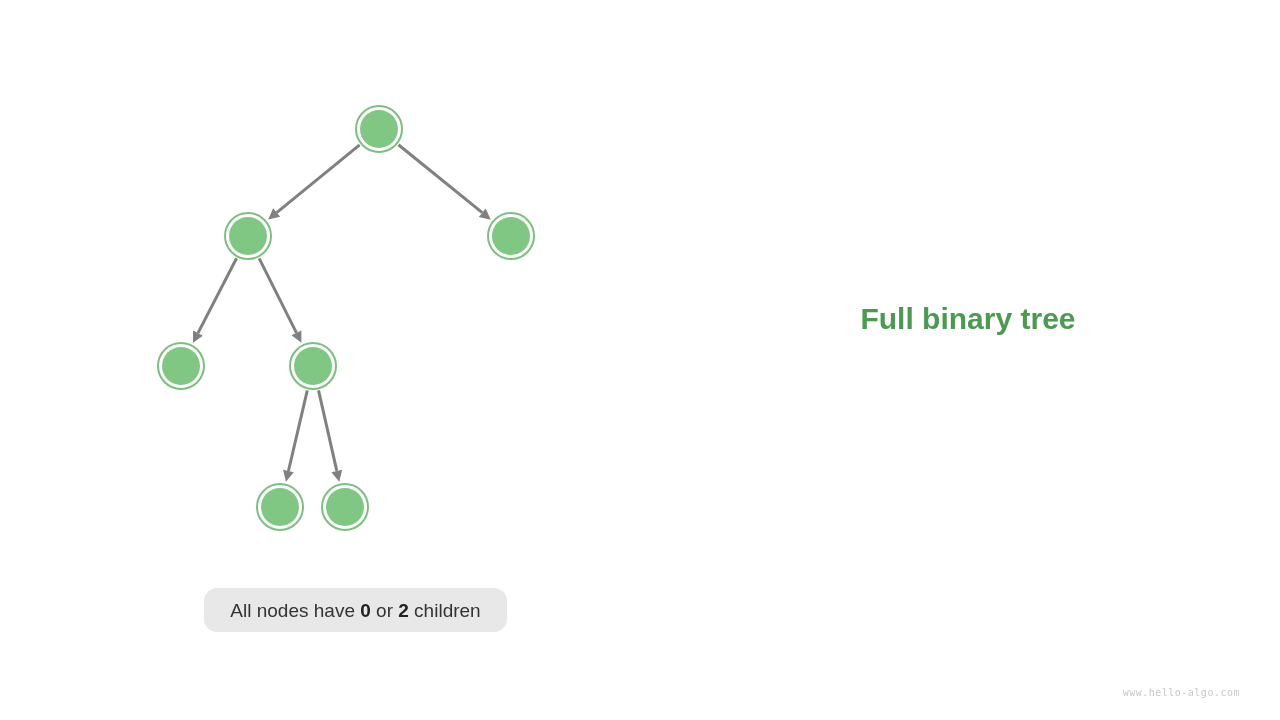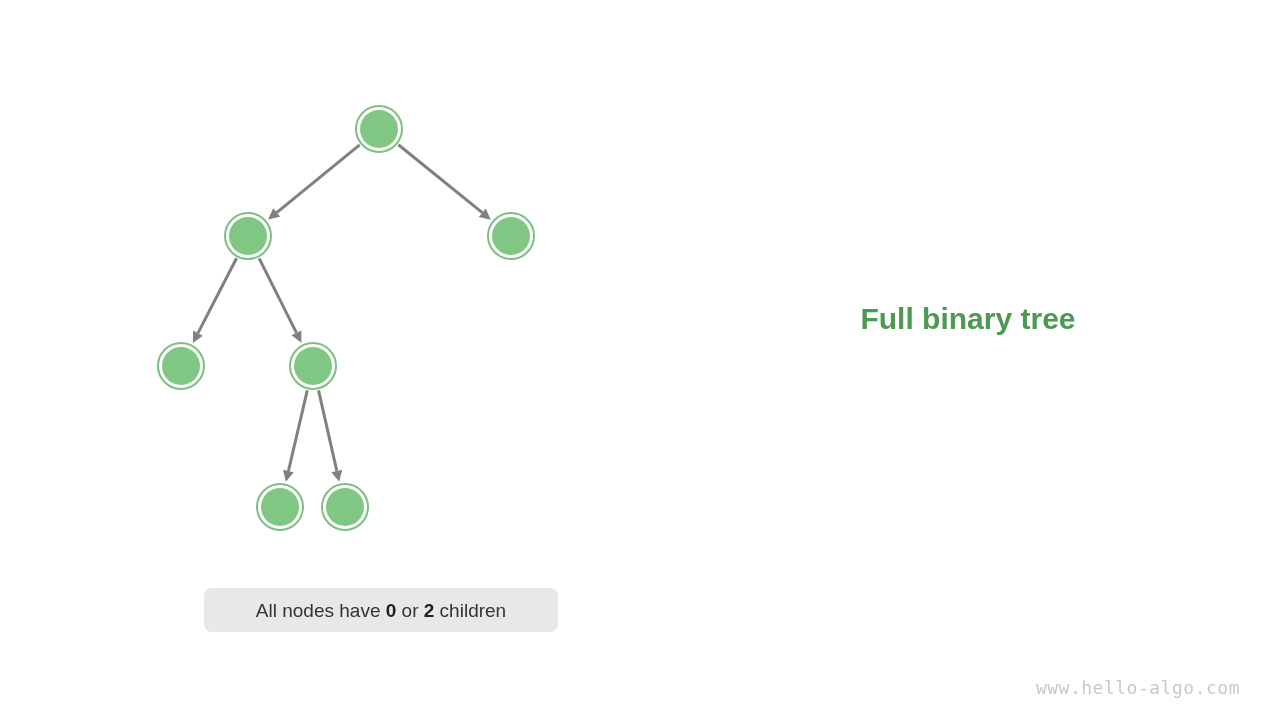--- a/index.html
+++ b/index.html
@@ -35,45 +35,45 @@
     font-size: 30px;
     font-weight: bold;
     color: #4c9a51;
     letter-spacing: 0px;
     white-space: nowrap;
   }
   .caption-pill {
     position: absolute;
     left: 204px;
     top: 588px;
-    width: 354px;
+    width: 303px;
     height: 44px;
     background: #e8e8e8;
-    border-radius: 8px;
+    border-radius: 13px;
     display: flex;
     align-items: center;
     justify-content: center;
     box-sizing: border-box;
   }
   .caption-text {
     font-size: 19px;
     color: #333333;
     white-space: nowrap;
     line-height: 1;
   }
   .caption-text b {
     font-weight: bold;
     color: #222222;
   }
   .watermark {
     position: absolute;
     right: 40px;
     bottom: 22px;
     font-family: "DejaVu Sans Mono", "Liberation Mono", monospace;
-    font-size: 18px;
+    font-size: 10px;
     color: #c9c9c9;
     letter-spacing: 0.5px;
     white-space: nowrap;
   }
 </style>
 </head>
 <body>
 
 <div id="stage">
 

